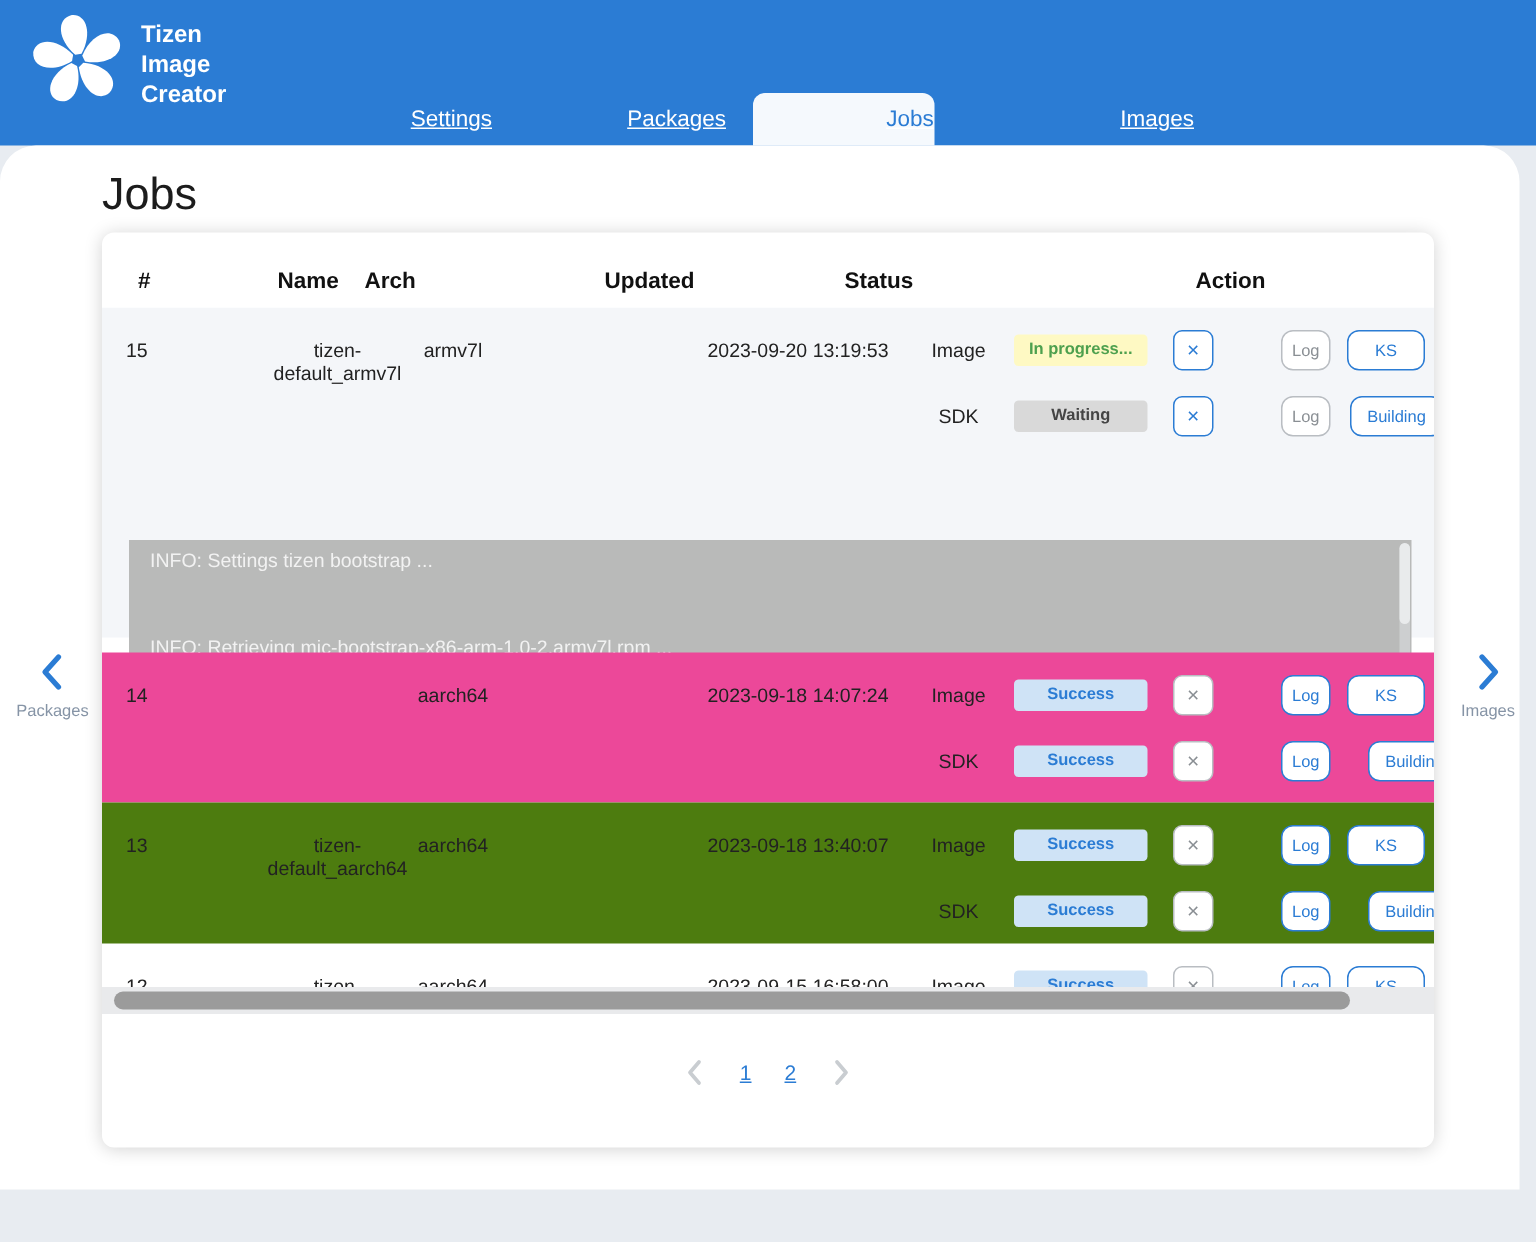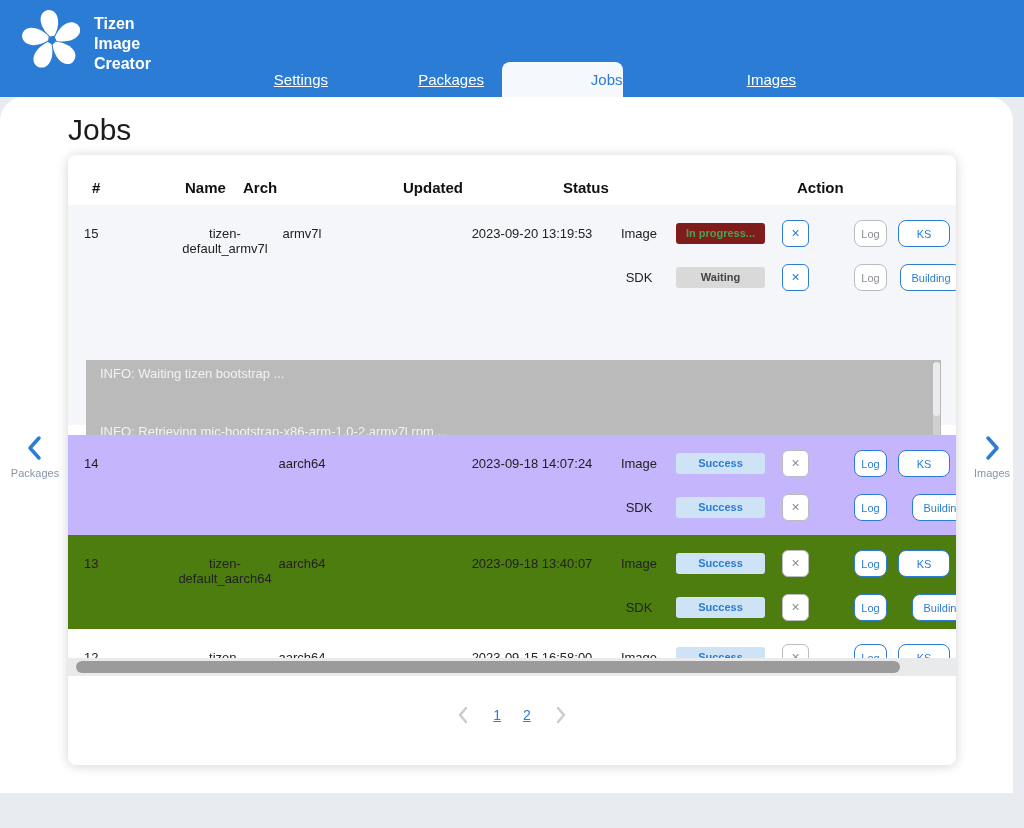--- a/index.html
+++ b/index.html
@@ -33,36 +33,36 @@
   
   .card { position:absolute; left:68px; top:58px; width:888px; height:610px; background:#fff;
           border-radius:8px; box-shadow:0 1px 12px rgba(0,0,0,.18); overflow:hidden; }
   .thead { position:absolute; top:0; left:0; right:0; height:50px; font-weight:bold; font-size:15px; color:#111; }
   .thead span { position:absolute; top:24px; }
   .th-id{left:24px} .th-name{left:117px} .th-arch{left:175px} .th-updated{left:335px} .th-status{left:495px} .th-action{left:729px}
 
   .rows { position:absolute; top:50px; left:0; width:888px; height:471px; overflow:hidden; }
   .g { position:absolute; left:0; width:888px; }
   .g15 { top:0; height:220px; background:#f4f6f9; }
-  .g14 { top:230px; height:100px; background:#c4b5fd; }
+  .g14 { top:230px; height:100px; background:#ec4899; }
   .g13 { top:330px; height:100px; background:#4d7c0f; }
   .g12 { top:424px; height:100px; background:#fff; }
 
   .c { position:absolute; font-size:13px; color:#222; }
   .c-id  { left:16px;  top:21px; width:50px; }
   .c-name{ left:104px; top:21px; width:106px; text-align:center; line-height:15px; }
   .c-arch{ left:186px; top:21px; width:96px;  text-align:center; }
   .c-upd { left:364px; top:21px; width:200px; text-align:center; }
 
   .line { position:absolute; left:0; width:100%; height:30px; }
   .line1 { top:14px; } .line2 { top:58px; }
   .s-label { position:absolute; left:531px; top:7px; width:80px; text-align:center; font-size:13px; color:#222; }
   .badge { position:absolute; left:608px; top:4px; width:89px; height:21px; line-height:21px;
            text-align:center; font-size:11px; font-weight:bold; border-radius:3px; }
-  .badge-progress { background:#7f1d1d; color:#4ea04e; }
+  .badge-progress { background:#fef9c3; color:#4ea04e; }
   .badge-waiting  { background:#d9d9d9; color:#444; }
   .badge-success  { background:#cfe3f6; color:#2b7cd4; }
 
   button { font-family:"Liberation Sans", sans-serif; background:#fff; cursor:pointer; padding:0; }
   .xbtn { position:absolute; left:714px; top:1px; width:27px; height:27px; border-radius:6px; font-size:14px; line-height:25px; text-align:center; }
   .pbtn { position:absolute; top:1px; height:27px; border-radius:8px; font-size:11px; }
   .p-log   { left:786px; width:33px; }
   .p-ks    { left:830px; width:52px; }
   .p-build { left:832px; width:62px; }
   .p-build-b { left:844px; }
@@ -172,21 +172,21 @@
           <button class="pbtn blue p-ks">KS</button>
         </div>
         <div class="line line2">
           <span class="s-label">SDK</span>
           <span class="badge badge-waiting">Waiting</span>
           <button class="xbtn blue">×</button>
           <button class="pbtn gray p-log">Log</button>
           <button class="pbtn blue p-build">Building</button>
         </div>
         <div class="logbox">
-          <div class="logline ll0">INFO: Waiting tizen bootstrap ...</div>
+          <div class="logline ll0">INFO: Settings tizen bootstrap ...</div>
           <div class="logline ll1">INFO: Retrieving mic-bootstrap-x86-arm-1.0-2.armv7l.rpm ...</div>
           <div class="log-scroll">
             <div class="log-thumb"></div>
           </div>
         </div>
       </div>
 
       <div class="g g14">
         <div class="c c-id">14</div>
         <div class="c c-arch">aarch64</div>

